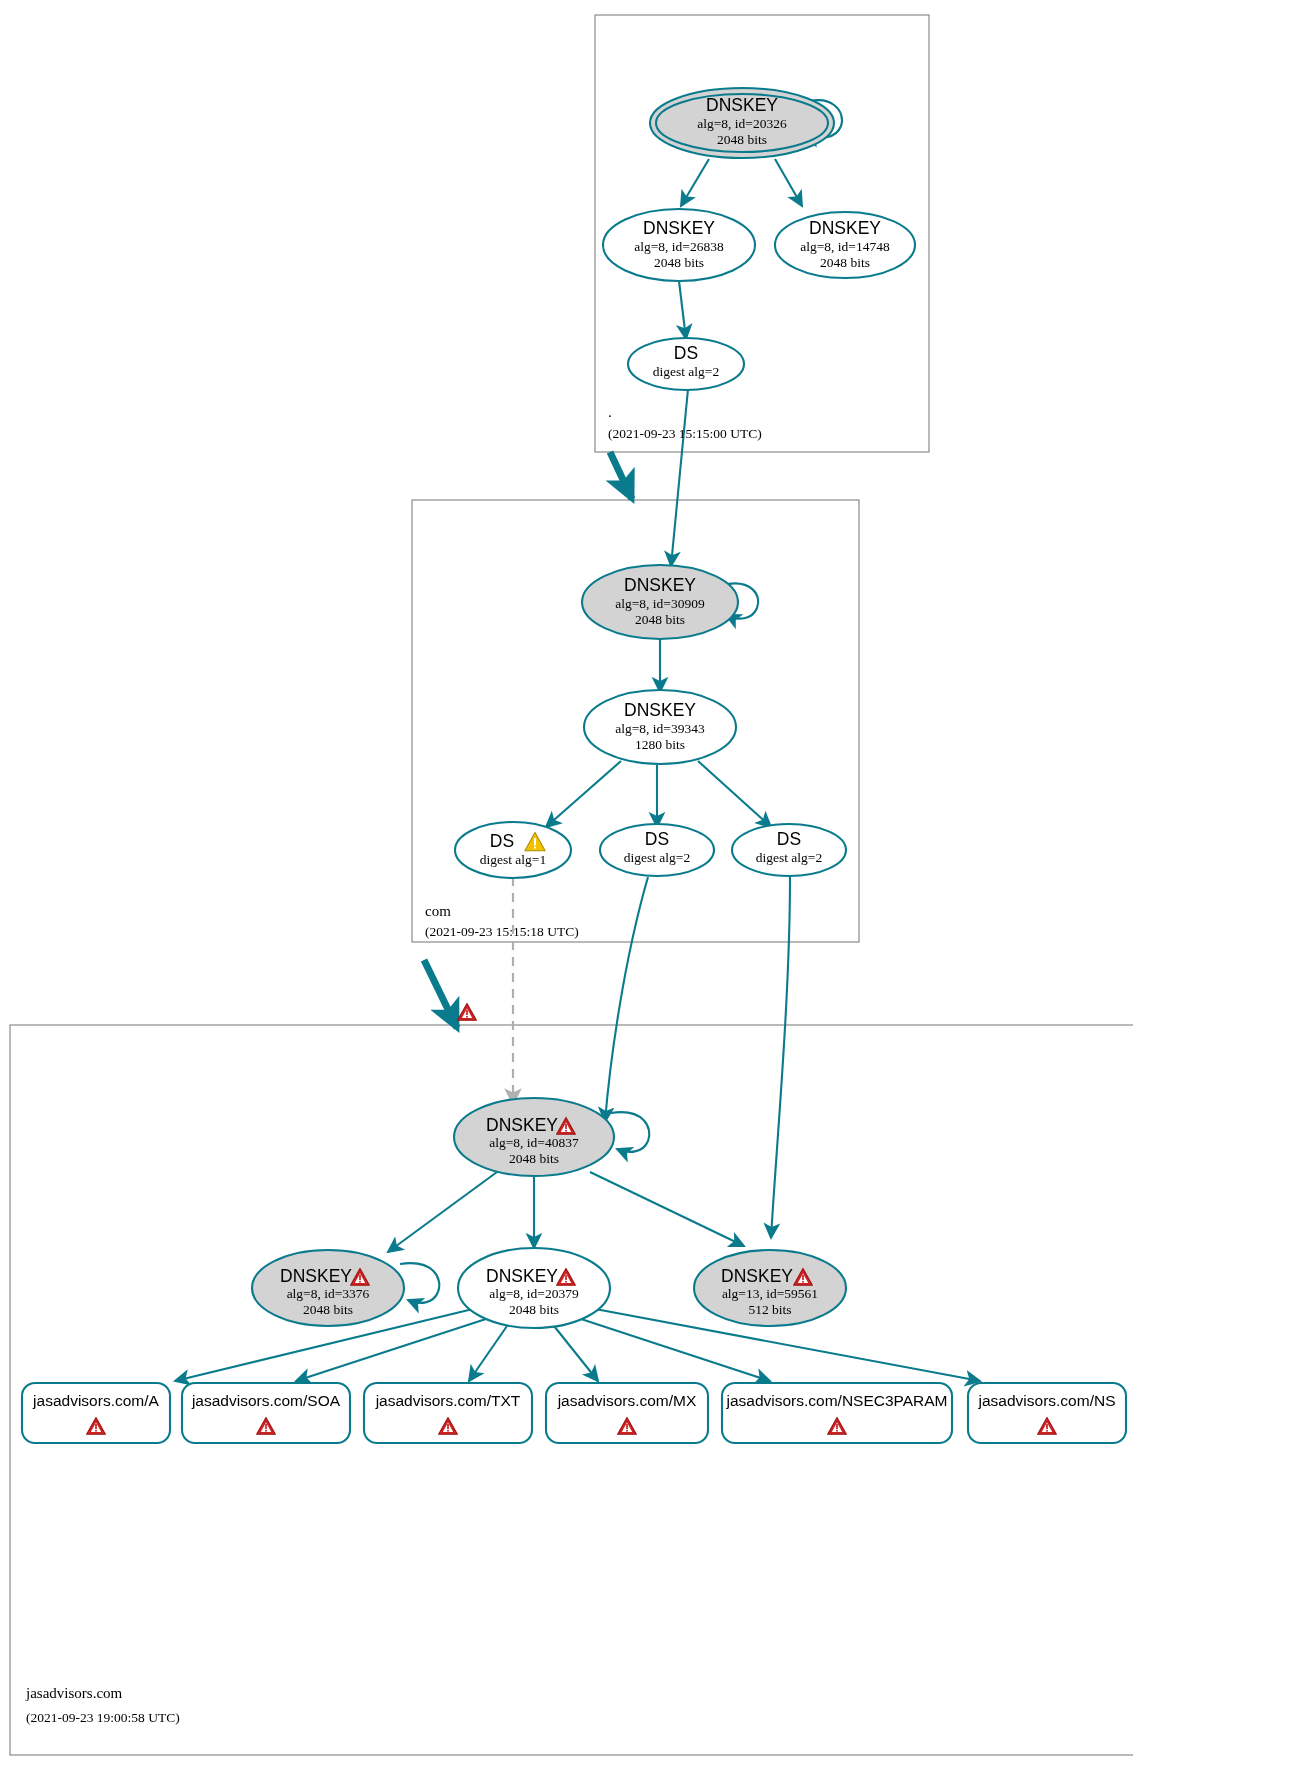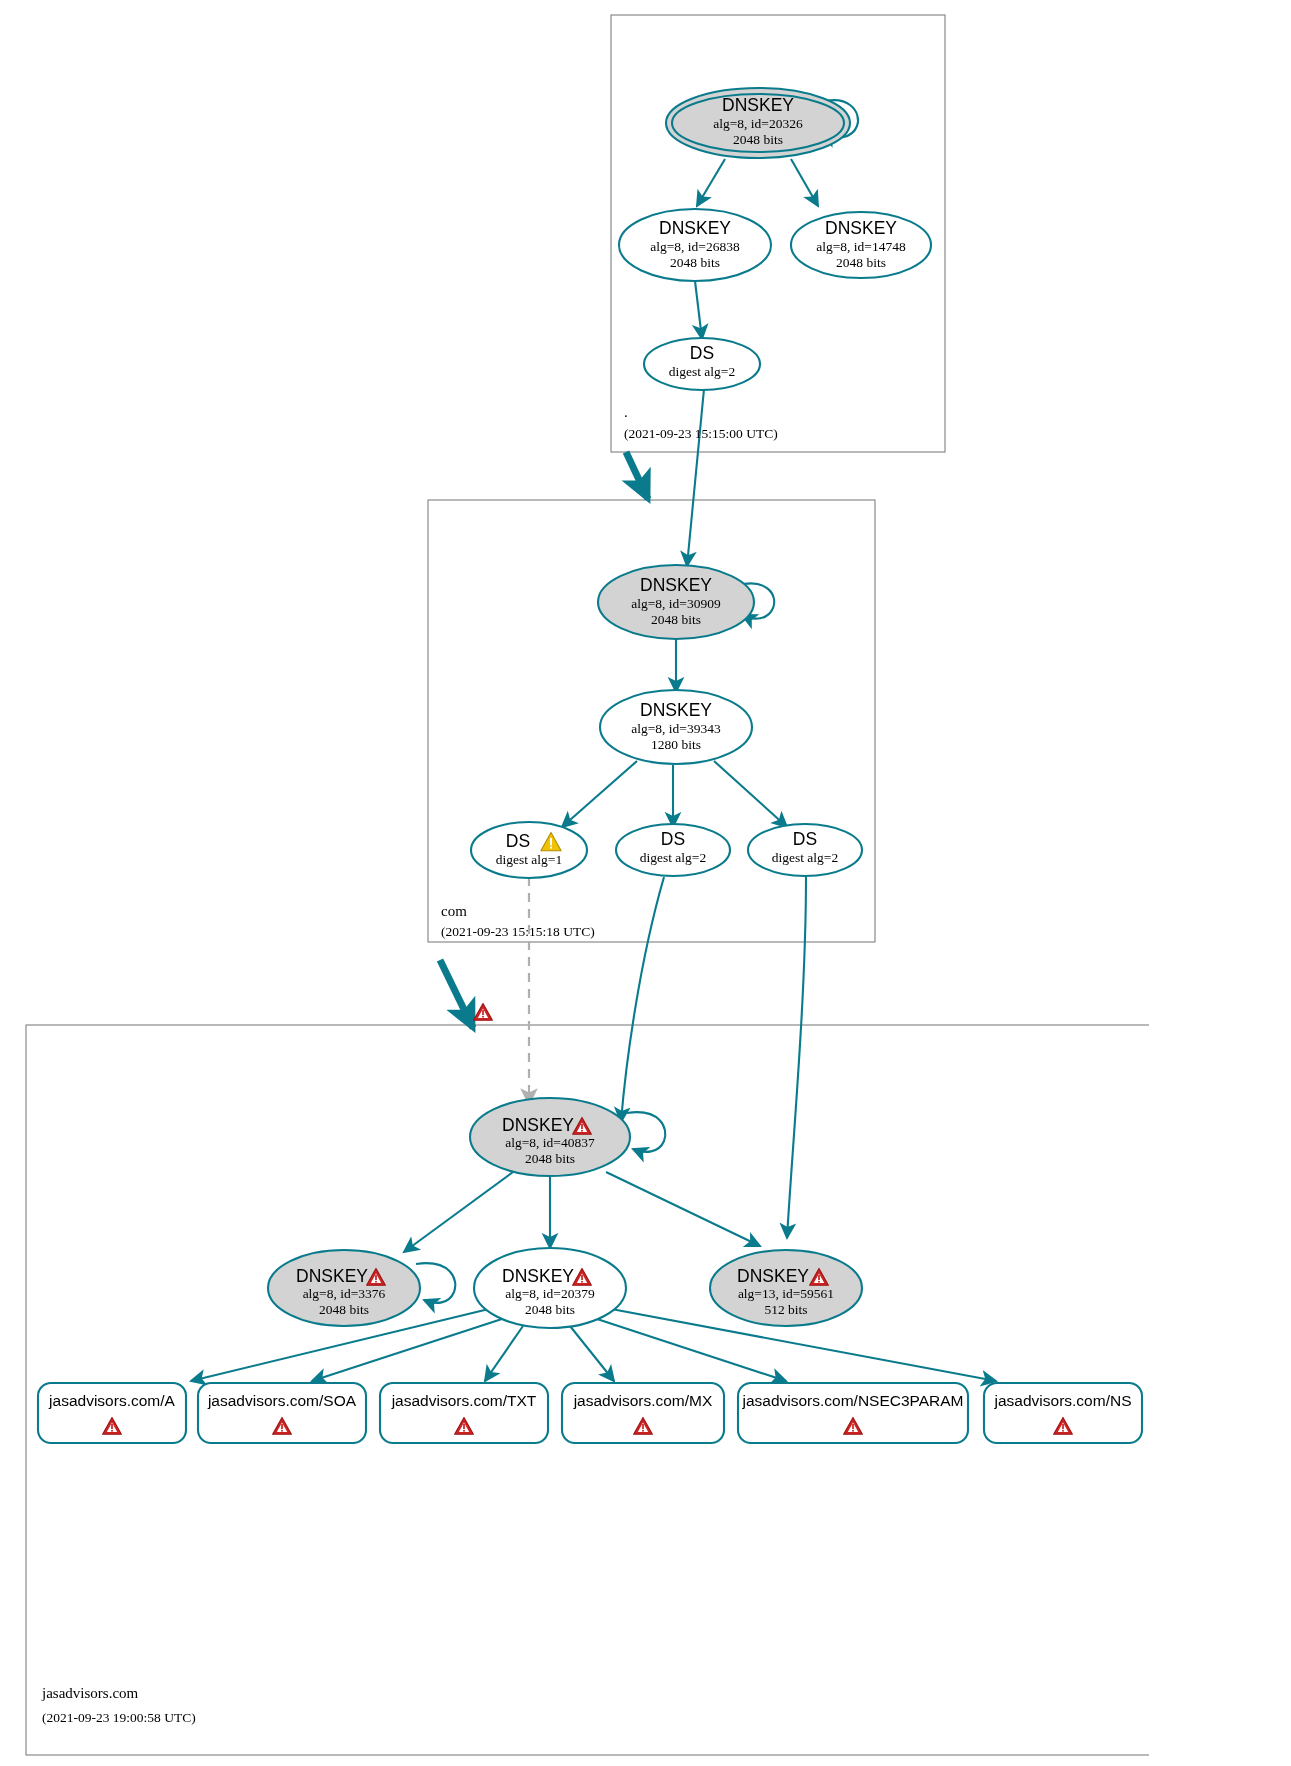--- a/index.html
+++ b/index.html
@@ -1,20 +1,20 @@
 <!DOCTYPE html>
 <html><head>
 <meta charset="utf-8">
 <title>DNSSEC Authentication Chain</title>
 <style>
   html,body{margin:0;padding:0;background:#ffffff;}
   body{width:1291px;height:1766px;position:relative;
        font-family:"Liberation Sans",sans-serif;
        -webkit-font-smoothing:antialiased;}
-  #stage{position:absolute;left:16px;top:0;width:1133px;height:1766px;overflow:hidden;}
+  #stage{position:absolute;left:0;top:0;width:1133px;height:1766px;overflow:hidden;}
   svg#graph{position:absolute;left:0;top:0;width:1291px;height:1766px;display:block;}
 
   .zone-box{fill:none;stroke:#808080;stroke-width:1.1;}
 
   .node-ellipse{stroke:#0a7b8c;stroke-width:2.1;}
   .fill-grey{fill:#d3d3d3;}
   .fill-white{fill:#ffffff;}
 
   .rrset-rect{fill:#ffffff;stroke:#0a7b8c;stroke-width:2.1;}
 

